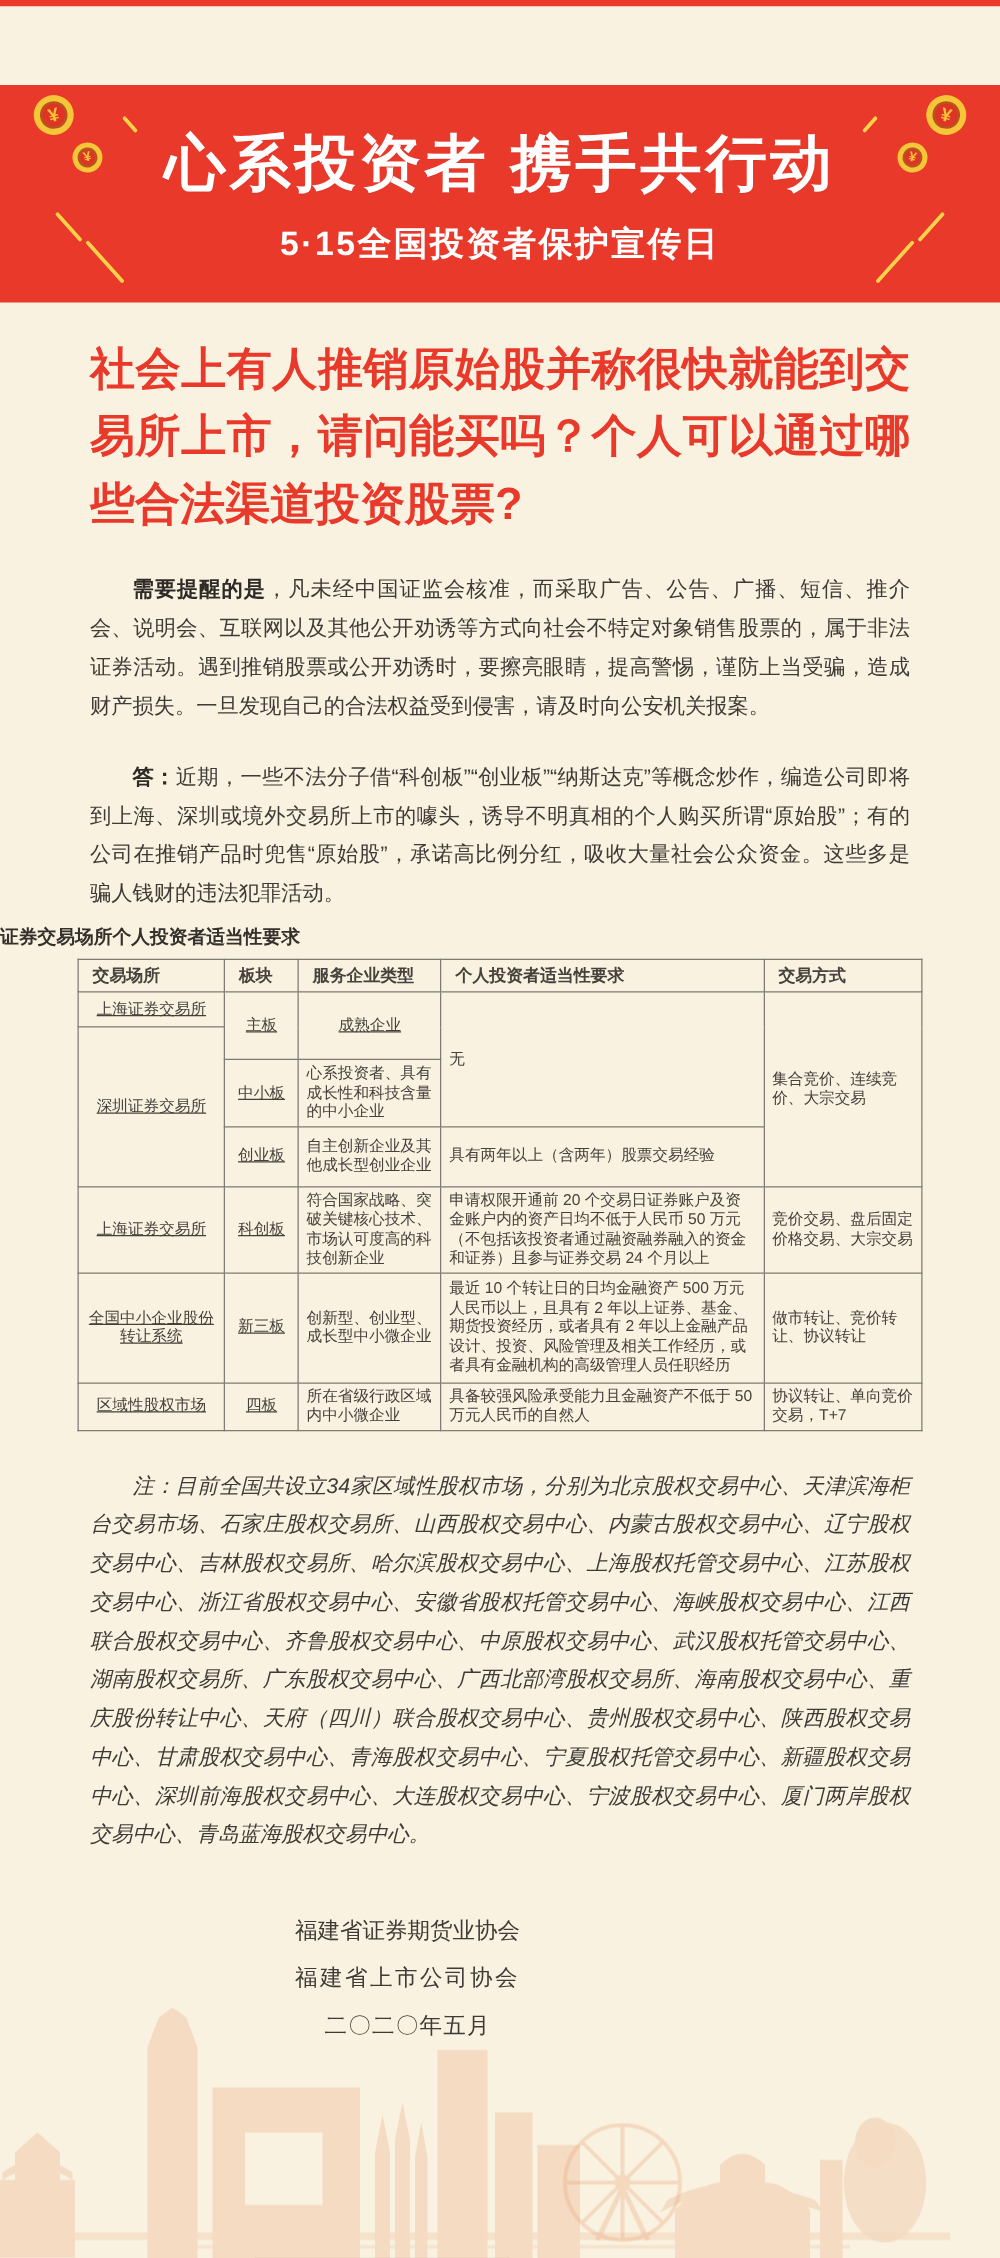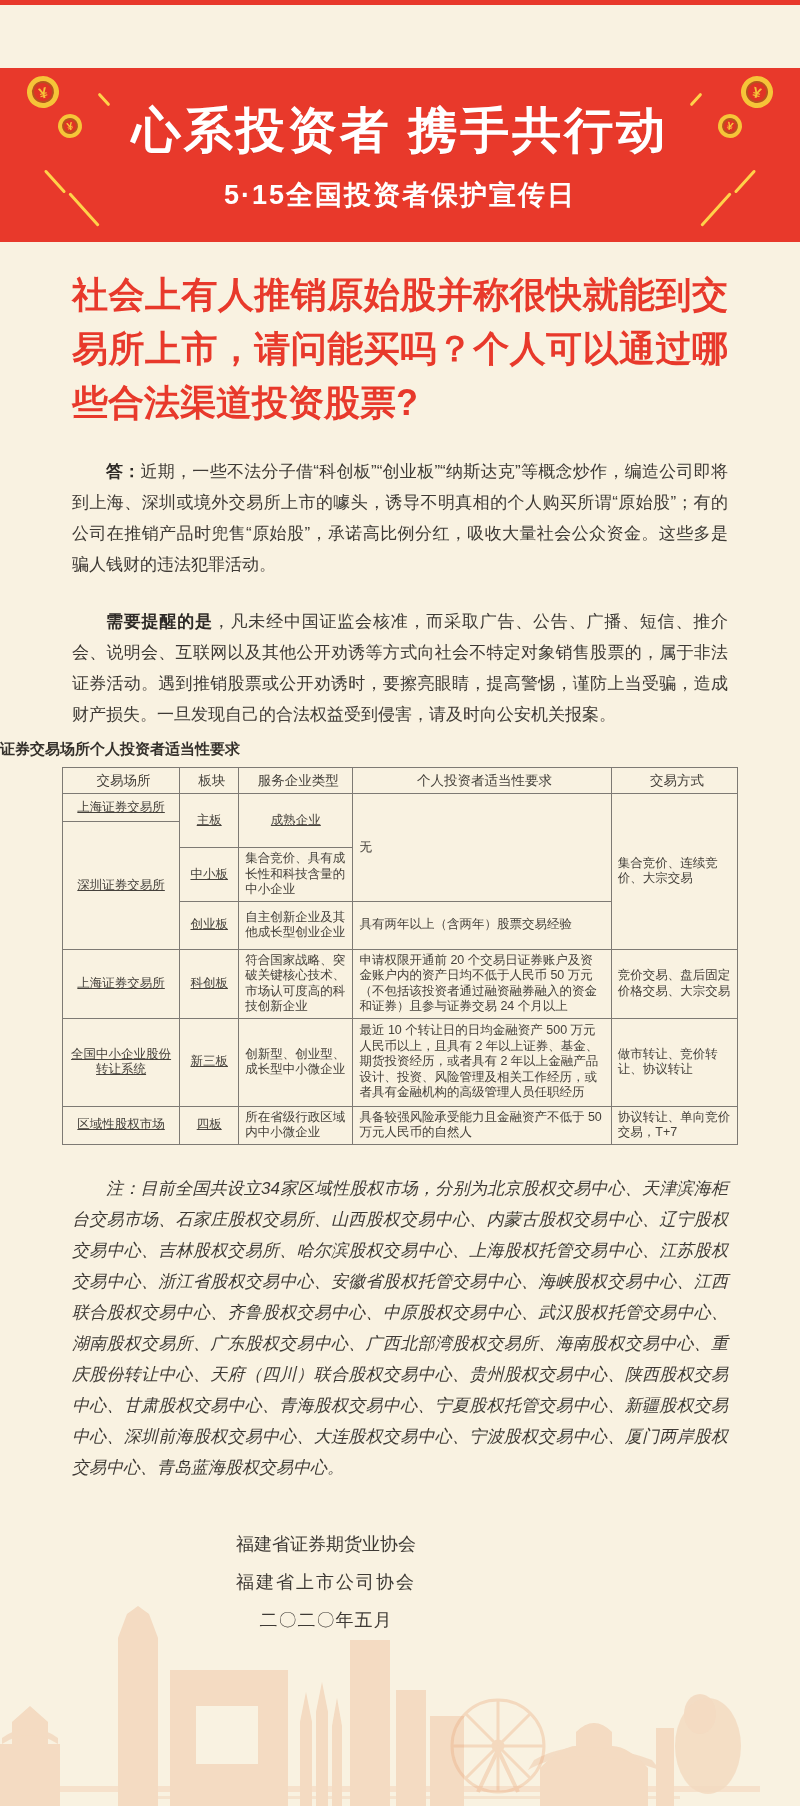--- a/index.html
+++ b/index.html
@@ -57,21 +57,21 @@
 
   
   .table-title { margin-top:10px; font-size:15px; font-weight:bold; color:#34302b; }
   table.req {
     border-collapse:collapse; margin:8px auto 0; width:676px; table-layout:fixed;
   }
   table.req th, table.req td {
     border:1px solid #7e7a74; vertical-align:middle;
     font-size:12.5px; line-height:15.5px; color:#45413b; padding:3px 6px;
   }
-  table.req th { font-size:13.5px; font-weight:normal; text-align:center; height:26px;padding-left:11px; }
+  table.req th { font-size:13.5px; font-weight:bold; text-align:left; height:26px;padding-left:11px; }
   td.c { text-align:center;text-decoration:underline; }
   td.l { text-align:left; }
   tr.rh1 { height:28px; } tr.rh2 { height:26px; } tr.rh3 { height:48px; }
   tr.rh4 { height:48px; } tr.rh5 { height:60px; } tr.rh6 { height:88px; }
   tr.rh7 { height:36px; }
 
   .note { margin-top:28px;font-style:italic; }
 
   
   .signature {
@@ -110,23 +110,23 @@
     <div class="spark sp4"></div>
     <div class="spark sp5"></div>
     <div class="spark sp6"></div>
     <div class="banner-title">心系投资者 携手共行动</div>
     <div class="banner-subtitle">5·15全国投资者保护宣传日</div>
   </div>
 
   <h2 class="headline">社会上有人推销原始股并称很快就能到交易所上市，请问能买吗？个人可以通过哪些合法渠道投资股票?</h2>
 
 
+  <p class="para"><b>需要提醒的是</b><span>，凡未经中国证监会核准，而采取广告、公告、广播、短信、推介会、说明会、互联网以及其他公开劝诱等方式向社会不特定对象销售股票的，属于非法证券活动。遇到推销股票或公开劝诱时，要擦亮眼睛，提高警惕，谨防上当受骗，造成财产损失。一旦发现自己的合法权益受到侵害，请及时向公安机关报案。</span></p>
+
   <p class="para"><b>答：</b><span>近期，一些不法分子借“科创板”“创业板”“纳斯达克”等概念炒作，编造公司即将到上海、深圳或境外交易所上市的噱头，诱导不明真相的个人购买所谓“原始股”；有的公司在推销产品时兜售“原始股”，承诺高比例分红，吸收大量社会公众资金。这些多是骗人钱财的违法犯罪活动。</span></p>
-
-  <p class="para"><b>需要提醒的是</b><span>，凡未经中国证监会核准，而采取广告、公告、广播、短信、推介会、说明会、互联网以及其他公开劝诱等方式向社会不特定对象销售股票的，属于非法证券活动。遇到推销股票或公开劝诱时，要擦亮眼睛，提高警惕，谨防上当受骗，造成财产损失。一旦发现自己的合法权益受到侵害，请及时向公安机关报案。</span></p>
 
   <div class="table-title">证券交易场所个人投资者适当性要求</div>
 
   <table class="req">
     <colgroup>
       <col style="width:117px">
         <col style="width:59px">
         <col style="width:114px">
         <col style="width:258px">
         <col style="width:126px">
@@ -144,21 +144,21 @@
       <td class="c" rowspan="2">主板</td>
       <td class="c" rowspan="2">成熟企业</td>
       <td class="l" rowspan="3">无</td>
       <td class="l" rowspan="4">集合竞价、连续竞价、大宗交易</td>
     </tr>
     <tr class="rh2">
       <td class="c" rowspan="3">深圳证券交易所</td>
     </tr>
     <tr class="rh3">
       <td class="c">中小板</td>
-      <td class="l">集合竞价、具有成长性和科技含量的中小企业</td>
+      <td class="l">心系投资者、具有成长性和科技含量的中小企业</td>
     </tr>
     <tr class="rh4">
       <td class="c">创业板</td>
       <td class="l">自主创新企业及其他成长型创业企业</td>
       <td class="l">具有两年以上（含两年）股票交易经验</td>
     </tr>
     <tr class="rh5">
       <td class="c">上海证券交易所</td>
       <td class="c">科创板</td>
       <td class="l">符合国家战略、突破关键核心技术、市场认可度高的科技创新企业</td>

